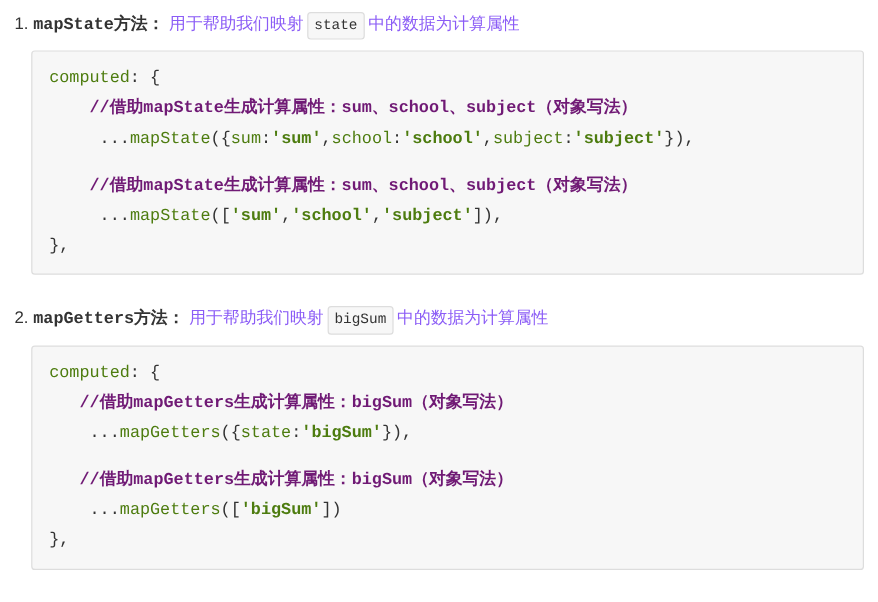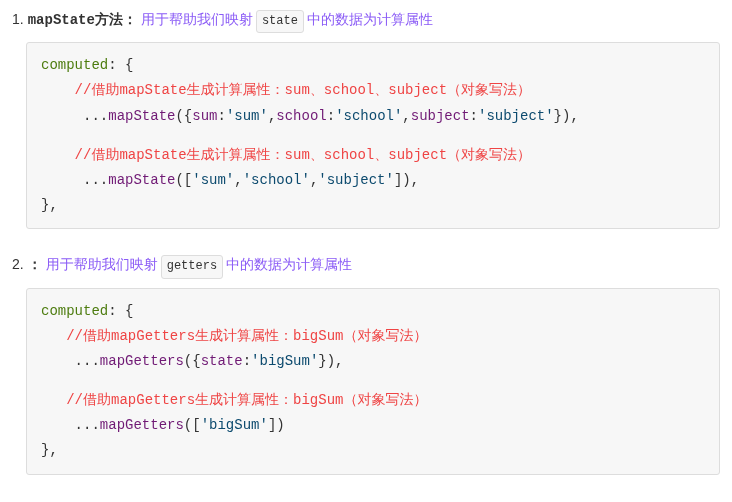--- a/index.html
+++ b/index.html
@@ -41,23 +41,23 @@
       padding: 10px 14px;
       font-family: Consolas, "Courier New", monospace;
       font-size: 14px;
       line-height: 1.8;
       white-space: pre;
       overflow-x: auto;
       margin-left: 14px;
     }
     .tok-key { color: #4d7c0f; }
     .tok-punc { color: #333; }
-    .tok-comment { color: #ef4444; }
-    .tok-ident { color: #701a75; text-align: center; }
-    .tok-string { color: #0c4a6e; }
+    .tok-comment { color: #701a75; font-weight: bold; }
+    .tok-ident { color: #4d7c0f; text-align: center; }
+    .tok-string { color: #4d7c0f; font-weight: bold; }
     .tok-spread { color: #333; }
     .blank-line { display: block; height: 1em; }
   </style>
 </head>
 <body>
 
 <div class="section">
   <div class="section-header">
     <span class="list-num">1.</span>
     <span class="method-name">mapState方法</span>
@@ -70,23 +70,24 @@
     <span class="tok-comment">//借助mapState生成计算属性：sum、school、subject（对象写法）</span>
      <span class="tok-spread">...</span><span class="tok-ident">mapState</span><span class="tok-punc">({</span><span class="tok-ident">sum</span><span class="tok-punc">:</span><span class="tok-string">'sum'</span><span class="tok-punc">,</span><span class="tok-ident">school</span><span class="tok-punc">:</span><span class="tok-string">'school'</span><span class="tok-punc">,</span><span class="tok-ident">subject</span><span class="tok-punc">:</span><span class="tok-string">'subject'</span><span class="tok-punc">}),</span>
 <span class="blank-line"></span>    <span class="tok-comment">//借助mapState生成计算属性：sum、school、subject（对象写法）</span>
      <span class="tok-spread">...</span><span class="tok-ident">mapState</span><span class="tok-punc">([</span><span class="tok-string">'sum'</span><span class="tok-punc">,</span><span class="tok-string">'school'</span><span class="tok-punc">,</span><span class="tok-string">'subject'</span><span class="tok-punc">]),</span>
 <span class="tok-punc">},</span></div>
 </div>
 
 <div class="section">
   <div class="section-header">
     <span class="list-num">2.</span>
+    <span class="method-name">mapGetters方法</span>
     <span class="colon">：</span>
     <span class="desc-text">用于帮助我们映射</span>
-    <code class="inline-code">getters</code>
+    <code class="inline-code">bigSum</code>
     <span class="desc-text">中的数据为计算属性</span>
   </div>
   <div class="code-block"><span class="tok-key">computed</span><span class="tok-punc">: {</span>
    <span class="tok-comment">//借助mapGetters生成计算属性：bigSum（对象写法）</span>
     <span class="tok-spread">...</span><span class="tok-ident">mapGetters</span><span class="tok-punc">({</span><span class="tok-ident">state</span><span class="tok-punc">:</span><span class="tok-string">'bigSum'</span><span class="tok-punc">}),</span>
 <span class="blank-line"></span>   <span class="tok-comment">//借助mapGetters生成计算属性：bigSum（对象写法）</span>
     <span class="tok-spread">...</span><span class="tok-ident">mapGetters</span><span class="tok-punc">([</span><span class="tok-string">'bigSum'</span><span class="tok-punc">])</span>
 <span class="tok-punc">},</span></div>
 </div>
 

